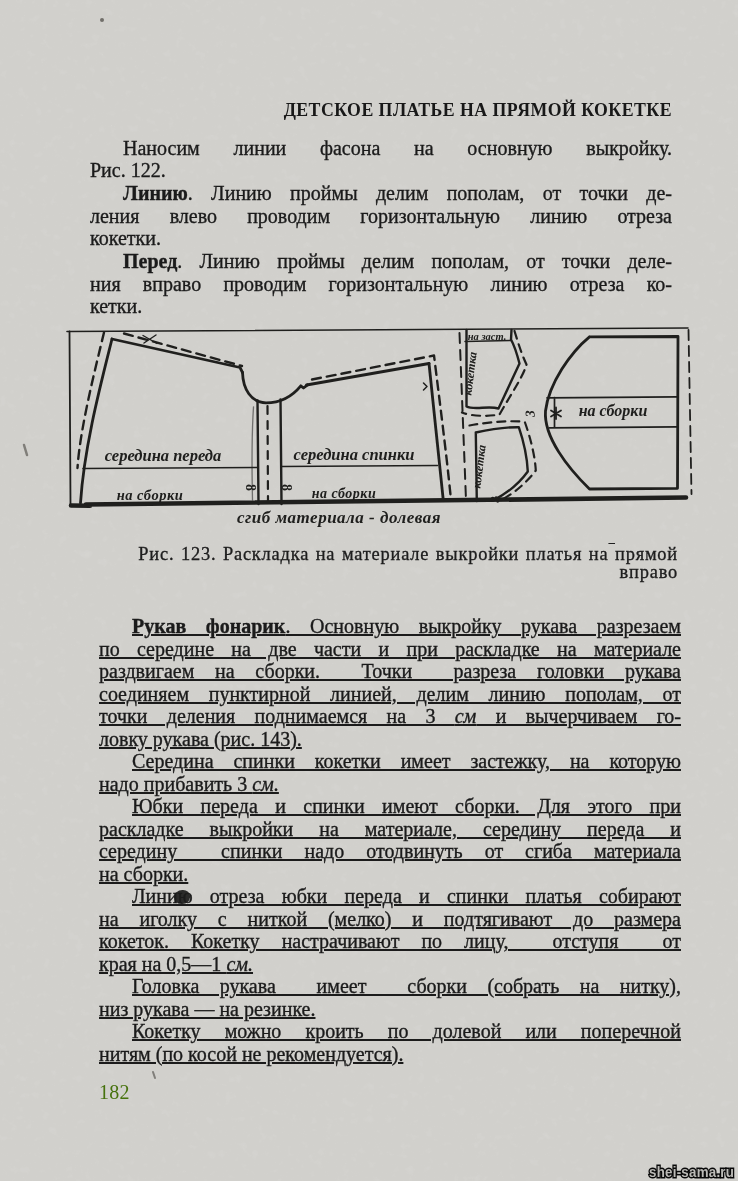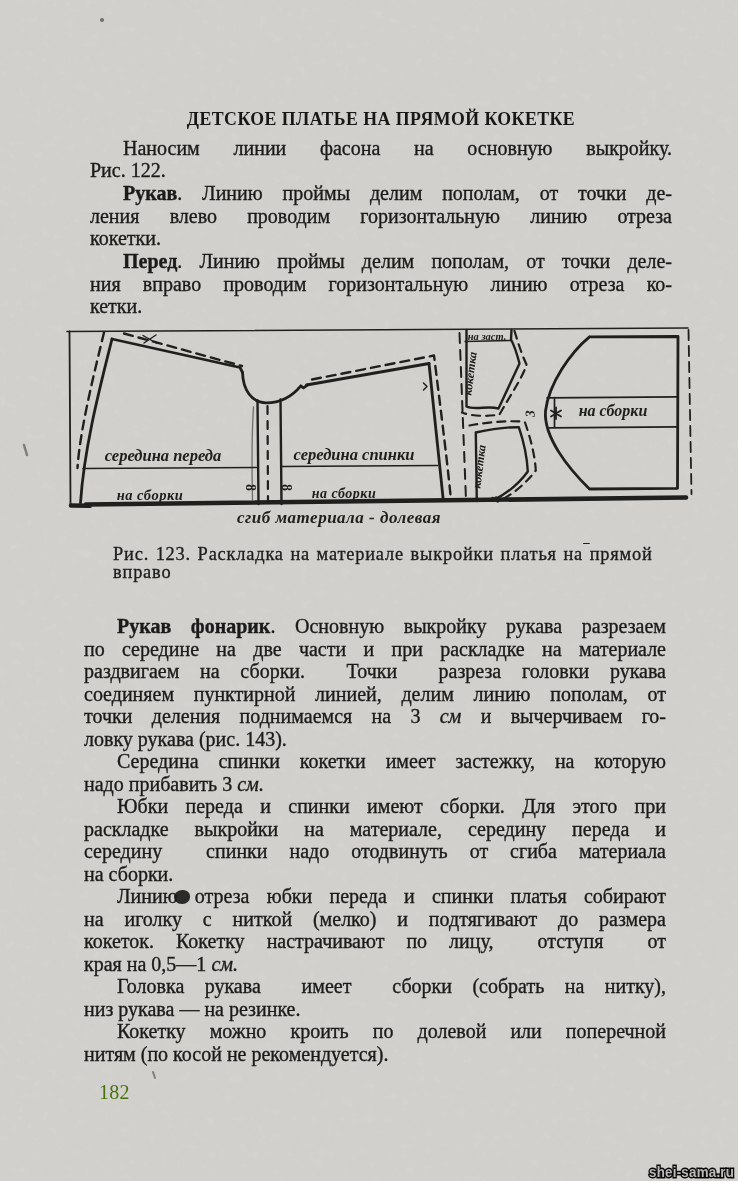--- a/index.html
+++ b/index.html
@@ -2,22 +2,22 @@
 <html><head>
 <meta charset="utf-8">
 <style>
   html,body{margin:0;padding:0;}
   body{width:738px;height:1181px;position:relative;overflow:hidden;
        background:#e2e1dd;font-family:"Liberation Serif",serif;}
   .ln{position:absolute;left:90px;width:582px;font:20px/20px "Liberation Serif",serif;
       color:#1e1e1e;white-space:normal;-webkit-text-stroke:0.35px #1e1e1e;}
   .j{text-align:justify;text-align-last:justify;}
   .ind{text-indent:33px;}
-  .body .ln{left:84px;}
-  .cap{position:absolute;left:113px;width:582px;text-align:left;
+  .body .ln{left:99px;text-decoration:underline;}
+  .cap{position:absolute;left:96px;width:582px;text-align:right;
        font:18.4px/20px "Liberation Serif",serif;letter-spacing:0.8px;word-spacing:1.2px;color:#222;-webkit-text-stroke:0.3px #222;}
   b{font-weight:bold;}
 </style>
 </head>
 <body>
 
 <svg width="738" height="1181" style="position:absolute;left:0;top:0;z-index:9;pointer-events:none">
   <defs>
     <filter id="grain">
         <feTurbulence type="fractalNoise" baseFrequency="0.9" numOctaves="2" seed="11"></feTurbulence>
@@ -31,26 +31,26 @@
   <rect width="738" height="1181" filter="url(#grain)" opacity="0.035"></rect>
   <rect width="738" height="1181" filter="url(#grain2)" opacity="0.032"></rect>
 </svg>
 
 <svg width="738" height="1181" style="position:absolute;left:0;top:0;pointer-events:none">
   <circle cx="102" cy="20" r="2" fill="#7a7873"></circle>
   <path d="M24,445 L27,455" stroke="#8b8984" stroke-width="2.5" stroke-linecap="round"></path>
   <path d="M153,1072 L155,1078" stroke="#8b8984" stroke-width="2" stroke-linecap="round"></path>
 </svg>
 
-<div id="title" style="position:absolute;left:90px;width:582px;top:109px;text-align:center;
+<div id="title" style="position:absolute;left:90px;width:582px;top:100px;text-align:right;
      font:bold 17.8px/20px 'Liberation Serif',serif;letter-spacing:0.45px;color:#1b1b1b;">ДЕТСКОЕ&nbsp;ПЛАТЬЕ&nbsp;НА&nbsp;ПРЯМОЙ&nbsp;КОКЕТКЕ</div>
 
 <div class="ln j ind" style="top:137.8px">Наносим линии фасона на основную выкройку.</div>
 <div class="ln" style="top:160.4px">Рис. 122.</div>
-<div class="ln j ind" style="top:183.1px"><b>Рукав</b>. Линию проймы делим пополам, от точки де-</div>
+<div class="ln j ind" style="top:183.1px"><b>Линию</b>. Линию проймы делим пополам, от точки де-</div>
 <div class="ln j" style="top:205.7px">ления влево проводим горизонтальную линию отреза</div>
 <div class="ln" style="top:228.4px">кокетки.</div>
 <div class="ln j ind" style="top:251.0px"><b>Перед</b>. Линию проймы делим пополам, от точки деле-</div>
 <div class="ln j" style="top:273.7px">ния вправо проводим горизонтальную линию отреза ко-</div>
 <div class="ln" style="top:296.3px">кетки.</div>
 
 <svg id="figure" style="position:absolute;left:60px;top:318px;" width="650" height="212" viewBox="60 318 650 212" fill="none" stroke-linecap="round" stroke-linejoin="round">
   <g stroke="#232321">
 
     <path d="M67,331.5 L688,328" stroke-width="1.6"></path>

